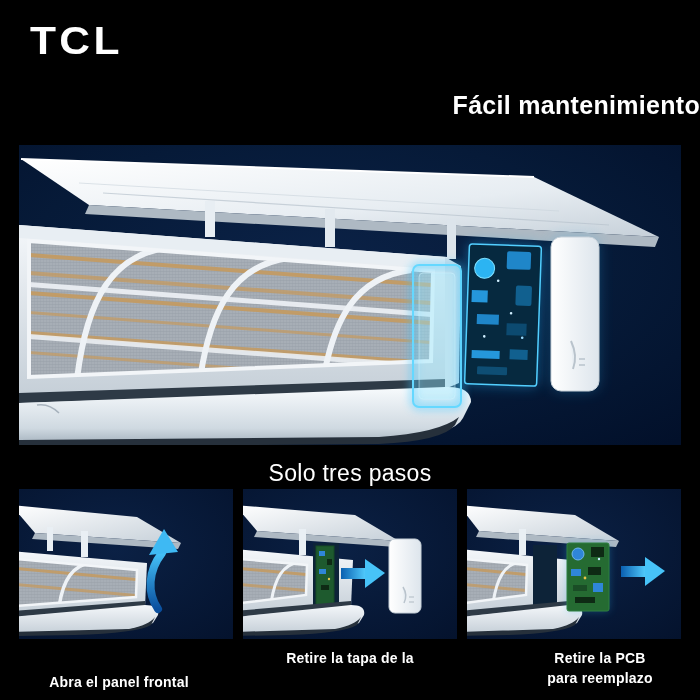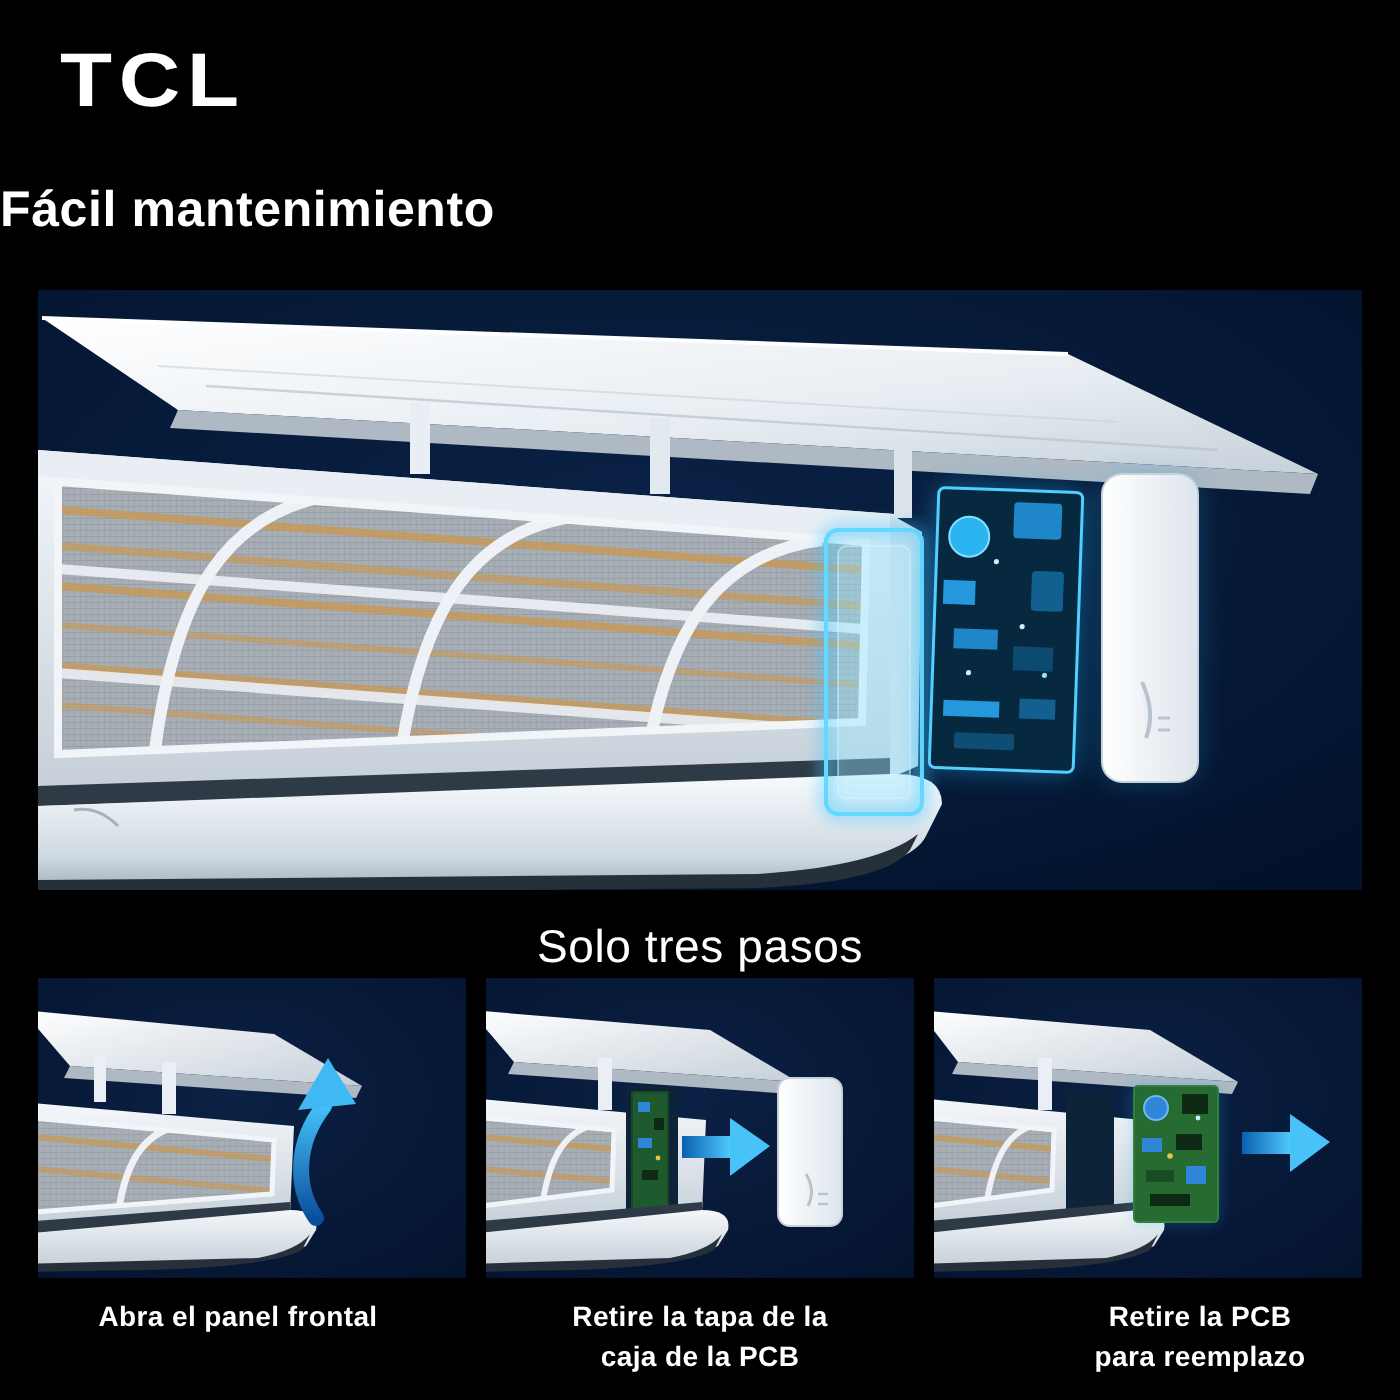--- a/index.html
+++ b/index.html
@@ -12,21 +12,21 @@
     overflow:hidden;
   }
   .logo{
     position:absolute;left:30px;top:20px;
     font-size:38px;font-weight:800;letter-spacing:3px;
     transform:scaleX(1.12);transform-origin:left center;
     color:#fff;
   }
   .main-title{
     position:absolute;top:91px;left:0;width:700px;
-    text-align:left;font-size:25px;font-weight:700;letter-spacing:0.3px;
+    text-align:right;font-size:25px;font-weight:700;letter-spacing:0.3px;
   }
   .hero{
     position:absolute;left:19px;top:145px;width:662px;height:300px;
     background:#051530;
   }
   .hero svg{display:block;}
   .steps-title{
     position:absolute;top:460px;left:0;width:700px;
     text-align:center;font-size:23px;font-weight:400;letter-spacing:0.3px;
   }
@@ -38,21 +38,21 @@
   .step-panel svg{display:block;width:100%;height:100%;}
   .captions-row{
     position:absolute;left:19px;top:648px;width:662px;
     display:flex;gap:10px;
   }
   .caption{
     flex:1;text-align:center;
     font-size:14px;font-weight:700;line-height:20px;letter-spacing:0.2px;
   }
   .caption span{display:block;}
-  .caption.c1{transform:translateX(-7px);}
+  .caption.c1{transform:translateX(-7px);margin-top:24px;}
   .caption.c3{transform:translateX(26px);}
 </style>
 </head>
 <body>
 
 <div class="logo">TCL</div>
 
 <div class="main-title">Fácil mantenimiento</div>
 
 <div class="hero">
@@ -369,19 +369,18 @@
   </div>
 </div>
 
 <div class="captions-row">
   <div class="caption c1">
     <span>Abra el panel frontal</span>
     <span></span>
   </div>
   <div class="caption c2">
     <span>Retire la tapa de la</span>
-    <span>caja de la PCB</span>
   </div>
   <div class="caption c3">
     <span>Retire la PCB</span>
     <span>para reemplazo</span>
   </div>
 </div>
 
 </body></html>

